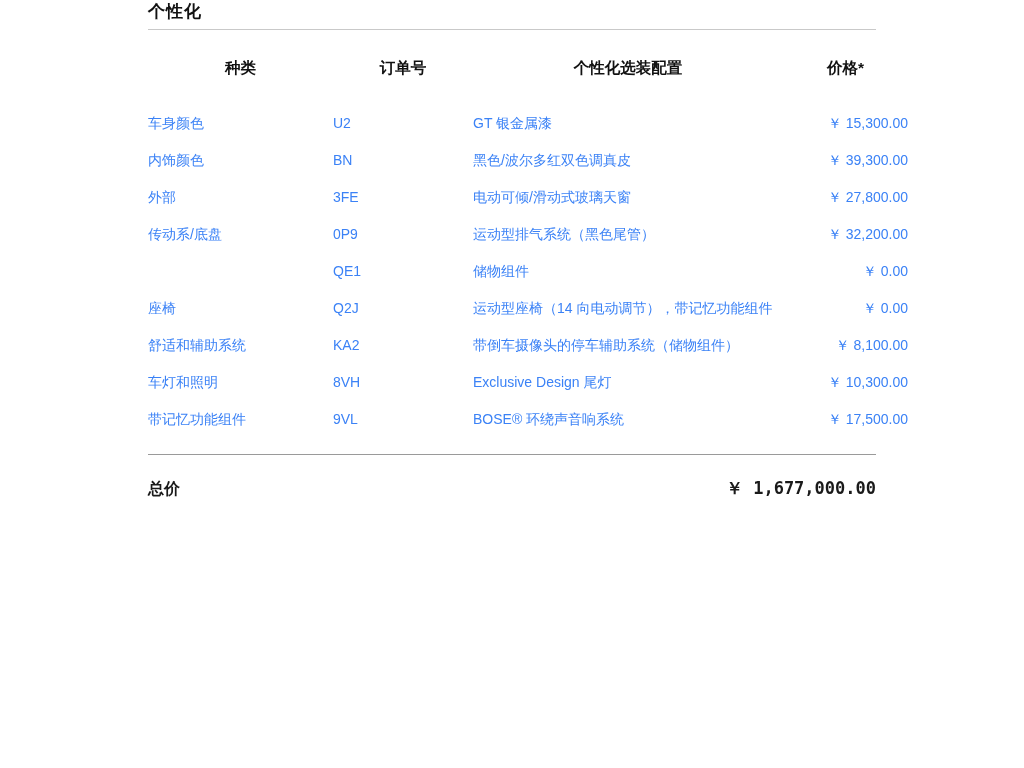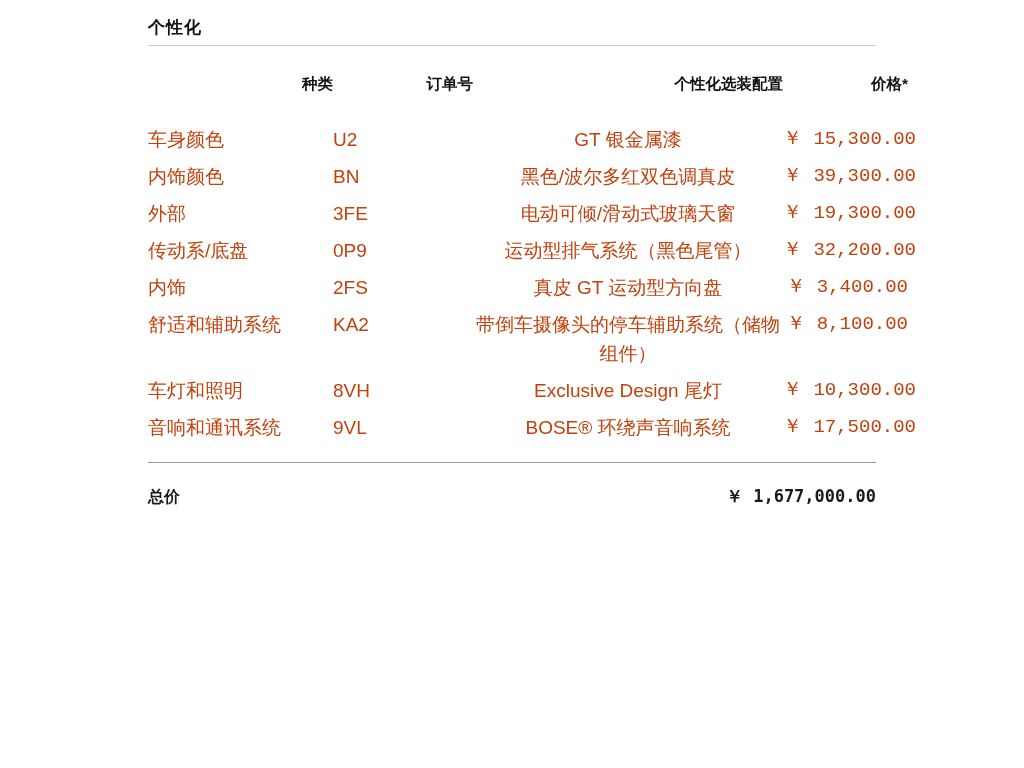--- a/index.html
+++ b/index.html
@@ -13,21 +13,21 @@
     font-family: "Liberation Sans", sans-serif;
     color: #1a1a1a;
     overflow: hidden;
   }
   .page {
     position: relative;
     width: 1024px;
     height: 768px;
     background: #ffffff;
     box-sizing: border-box;
-    padding: 16px 148px;
+    padding: 0 148px;
   }
   .section-title {
     font-size: 17px;
     font-weight: bold;
     letter-spacing: 1px;
     padding-bottom: 6px;
     color: #111;
   }
   .rule {
     border-bottom: 1px solid #c9c9c9;
@@ -35,54 +35,53 @@
   }
   .rule.thick {
     border-bottom: 1.5px solid #9a9a9a;
   }
   table.options {
     width: 100%;
     border-collapse: collapse;
     table-layout: fixed;
   }
   table.options th {
-    text-align: right;
+    text-align: center;
     font-size: 15.5px;
     font-weight: bold;
     padding: 28px 0 26px 0;
     color: #111;
     vertical-align: top;
   }
   table.options td {
-    font-size: 19px;
+    font-size: 14px;
     padding: 4px 0;
     vertical-align: top;
-    color: #c2410c;
+    color: #3b82f6;
     line-height: 29px;
   }
   col.c-cat   { width: 185px; }
   col.c-code  { width: 140px; }
   col.c-desc  { width: 310px; }
   col.c-price { width: 125px; }
 
   th.price-h, td.price {
     text-align: right;
   }
   td.code, td.desc {
     font-family: Liberation Sans, sans-serif;
     font-size: 14px;
     letter-spacing: 0px;
   }
   td.desc {
     font-family: "Liberation Sans", sans-serif;
     font-size: 15px;
-    text-align: center;
   }
   td.price {
-    font-family: Liberation Mono, monospace;
+    font-family: Liberation Sans, sans-serif;
     font-size: 14.5px;
     white-space: nowrap;
   }
   td.cat {
     font-size: 15px;
   }
   .totals {
     display: flex;
     align-items: baseline;
     justify-content: space-between;
@@ -131,48 +130,54 @@
         <tr>
           <td class="cat">内饰颜色</td>
           <td class="code">BN</td>
           <td class="desc">黑色/波尔多红双色调真皮</td>
           <td class="price">￥ 39,300.00</td>
         </tr>
         <tr>
           <td class="cat">外部</td>
           <td class="code">3FE</td>
           <td class="desc">电动可倾/滑动式玻璃天窗</td>
-          <td class="price">￥ 19,300.00</td>
+          <td class="price">￥ 27,800.00</td>
         </tr>
         <tr>
           <td class="cat">传动系/底盘</td>
           <td class="code">0P9</td>
           <td class="desc">运动型排气系统（黑色尾管）</td>
           <td class="price">￥ 32,200.00</td>
         </tr>
         <tr>
-          <td class="cat">内饰</td>
-          <td class="code">2FS</td>
-          <td class="desc">真皮 GT 运动型方向盘</td>
-          <td class="price">￥ 3,400.00</td>
+          <td class="cat"></td>
+          <td class="code">QE1</td>
+          <td class="desc">储物组件</td>
+          <td class="price">￥ 0.00</td>
+        </tr>
+        <tr>
+          <td class="cat">座椅</td>
+          <td class="code">Q2J</td>
+          <td class="desc">运动型座椅（14 向电动调节），带记忆功能组件</td>
+          <td class="price">￥ 0.00</td>
         </tr>
         <tr>
           <td class="cat">舒适和辅助系统</td>
           <td class="code">KA2</td>
           <td class="desc">带倒车摄像头的停车辅助系统（储物组件）</td>
           <td class="price">￥ 8,100.00</td>
         </tr>
         <tr>
           <td class="cat">车灯和照明</td>
           <td class="code">8VH</td>
           <td class="desc">Exclusive Design 尾灯</td>
           <td class="price">￥ 10,300.00</td>
         </tr>
         <tr>
-          <td class="cat">音响和通讯系统</td>
+          <td class="cat">带记忆功能组件</td>
           <td class="code">9VL</td>
           <td class="desc">BOSE® 环绕声音响系统</td>
           <td class="price">￥ 17,500.00</td>
         </tr>
       </tbody>
   </table>
 
   <div style="height:16px"></div>
   <div class="rule thick"></div>
 

